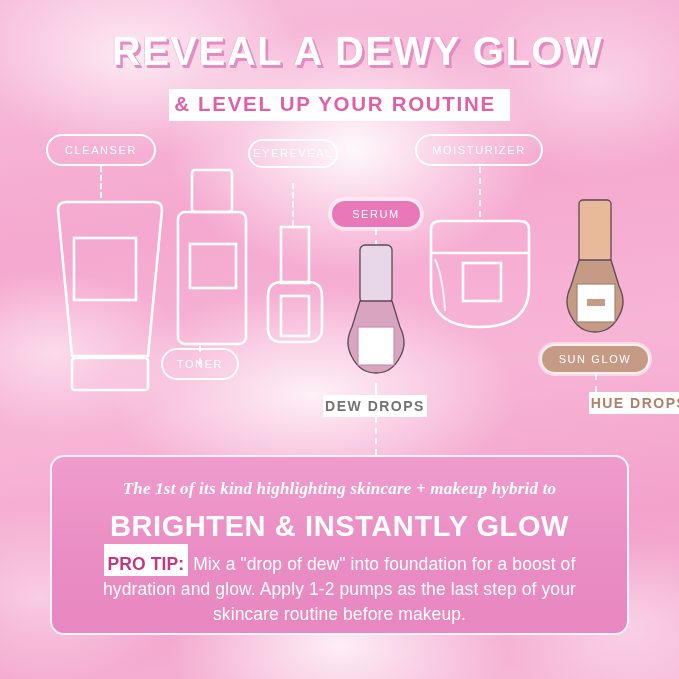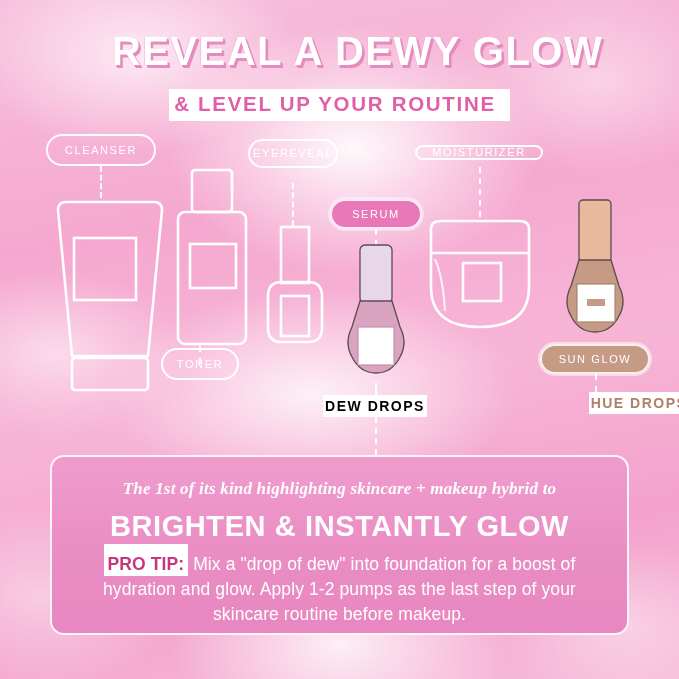--- a/index.html
+++ b/index.html
@@ -95,21 +95,21 @@
     box-sizing: border-box;
     background: #ffffff;
     display: flex;
     align-items: center;
     justify-content: center;
     font-size: 14px;
     font-weight: bold;
     letter-spacing: 1.5px;
     line-height: 1;
   }
-  .banner.pinktext { color: #000000; }
+  .banner.pinktext { color: #737373; }
   .banner.tantext  { color: #b07f68; margin-left: 43px; }
 
   
   .dash {
     position: absolute;
     width: 0;
     border-left: 2px dashed rgba(255,255,255,0.92);
   }
   .dash.tan { border-left-color: rgba(255,255,255,0.85); }
 
@@ -200,21 +200,21 @@
   <div class="dash" style="left:375px; top:229px; height:17px;"></div>
   <svg style="position:absolute; left:334px; top:243px;" width="84" height="142" viewBox="0 0 84 142">
     <rect x="26" y="2" width="32" height="58" rx="5" fill="#e7d7e8" stroke="#5c4a52" stroke-width="1.3"></rect>
     <path d="M26 58 L58 58 L66 84 Q74 100 66 114 Q58 130 42 130 Q26 130 18 114 Q10 100 18 84 Z" fill="#d9a4c0" stroke="#5c4a52" stroke-width="1.3"></path>
     <rect x="24" y="84" width="36" height="38" fill="#ffffff" stroke="#c98fb0" stroke-width="1.2"></rect>
   </svg>
   <div class="dash" style="left:375px; top:383px; height:12px;"></div>
   <div class="banner pinktext" style="left:323px; top:395px; width:104px; height:22px;">DEW DROPS</div>
   <div class="dash" style="left:375px; top:417px; height:38px;"></div>
 
-  <div class="pill" style="left:415px; top:145px; width:128px; height:15px;">MOISTURIZER</div>
+  <div class="pill" style="left:415px; top:134px; width:128px; height:32px;">MOISTURIZER</div>
   <div class="dash" style="left:479px; top:167px; height:50px;"></div>
   <svg style="position:absolute; left:423px; top:215px;" width="114" height="120" viewBox="0 0 114 120">
     <path d="M8 14 Q8 6 18 6 L96 6 Q106 6 106 14 L106 72 Q106 112 57 112 Q8 112 8 72 Z" fill="none" stroke="#ffffff" stroke-width="2.6"></path>
     <path d="M8 38 L106 38" stroke="#ffffff" stroke-width="2.6" fill="none"></path>
     <path d="M12 44 Q20 62 22 96" stroke="#ffffff" stroke-width="2" fill="none" opacity="0.8"></path>
     <rect x="40" y="48" width="38" height="38" fill="none" stroke="#ffffff" stroke-width="2.6"></rect>
   </svg>
 
   <svg style="position:absolute; left:553px; top:198px;" width="84" height="148" viewBox="0 0 84 148">
     <rect x="26" y="2" width="32" height="62" rx="4" fill="#e9b99c" stroke="#5c4a52" stroke-width="1.3"></rect>

